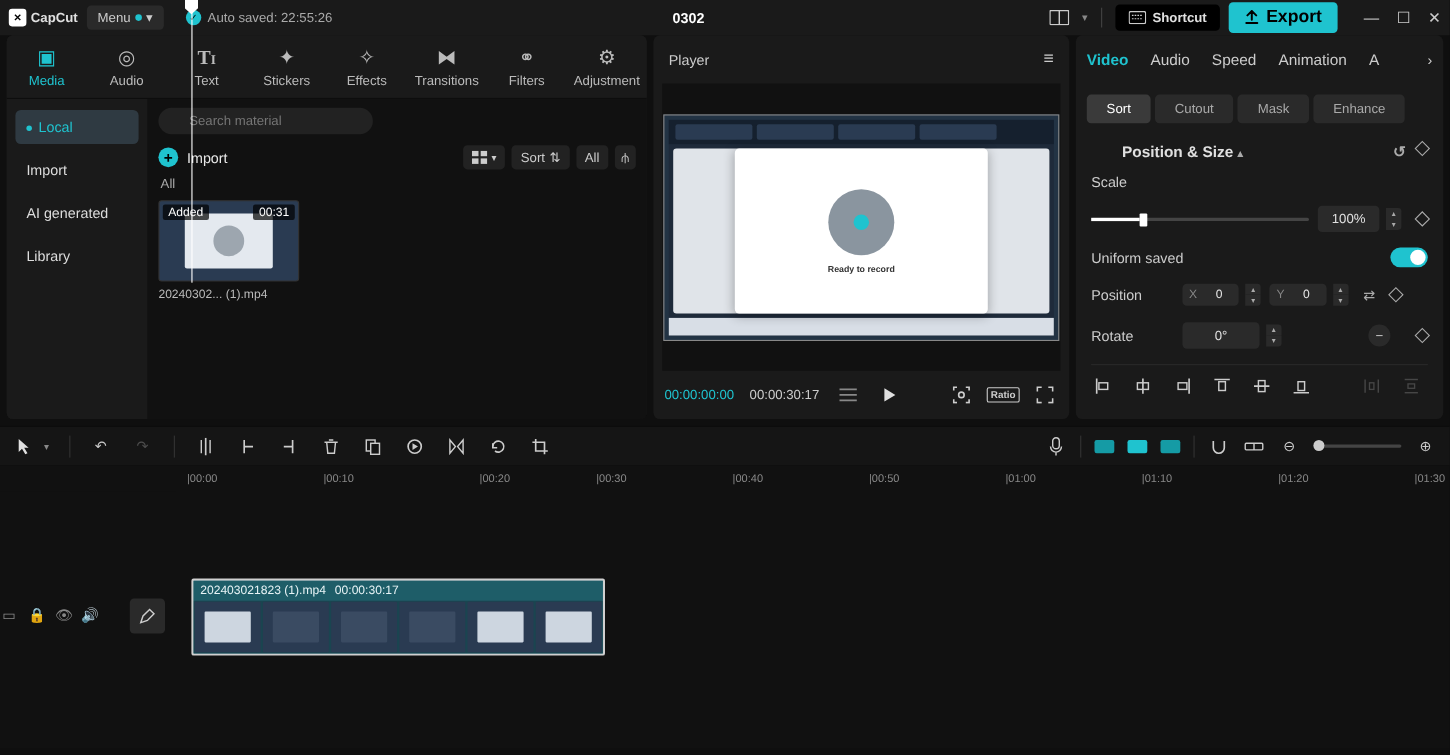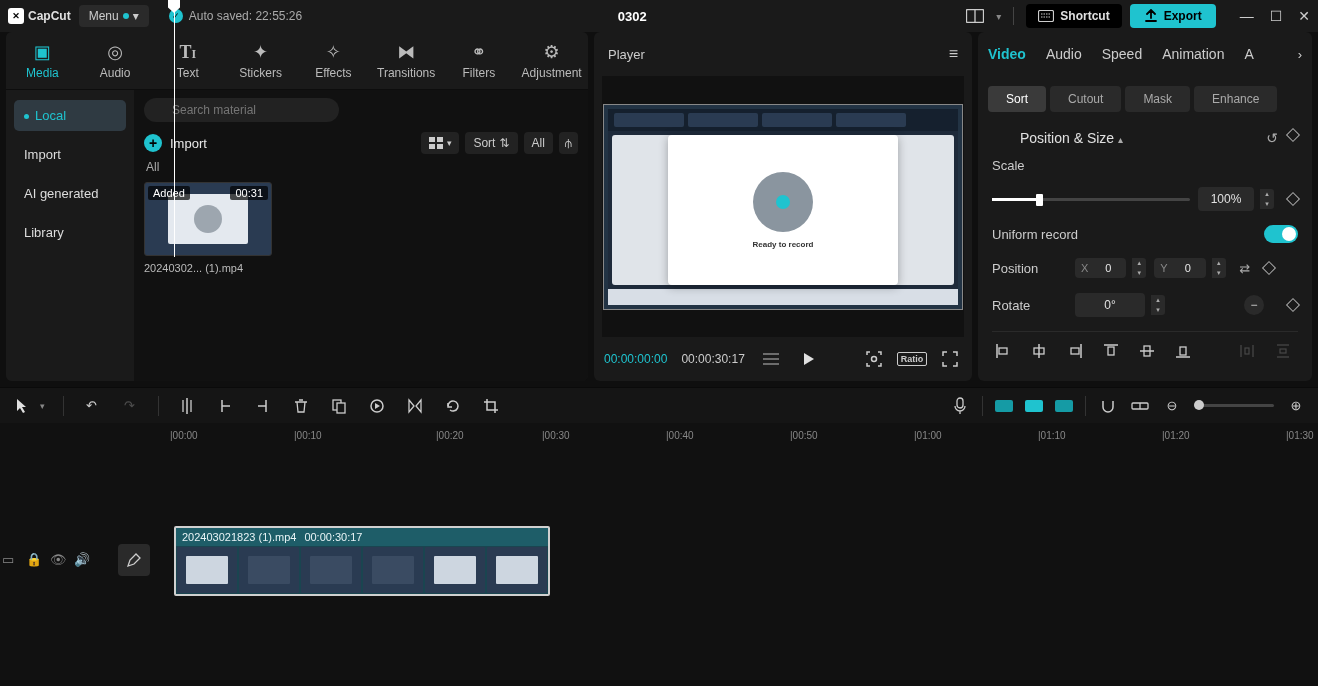--- a/index.html
+++ b/index.html
@@ -53,21 +53,21 @@
   align-items: center;
   gap: 6px;
   cursor: pointer;
 }
 .export-btn {
   background: #1fc3cf;
   border: none;
   color: #000;
   padding: 5px 14px;
   border-radius: 4px;
-  font-size: 12px;
+  font-size: 16px;
   font-weight: bold;
   display: flex;
   align-items: center;
   gap: 6px;
   cursor: pointer;
 }
 .win-controls { display: flex; gap: 16px; margin-left: 16px; color: #ccc; }
 .win-ctrl { cursor: pointer; font-size: 14px; }
 
 .top-panels {
@@ -286,21 +286,21 @@
   border-radius: 4px;
   font-size: 12px;
   cursor: pointer;
 }
 .subtab.active { background: #3a3a3a; color: #fff; }
 .insp-body { flex: 1; padding: 14px 14px; overflow-y: auto; }
 .insp-section-hdr {
   display: flex;
   align-items: flex-end;
   justify-content: space-between;
-  font-weight: normal;
+  font-weight: bold;
   font-size: 14px;
   margin-bottom: 12px;
   padding-left: 28px;
 }
 .insp-section-hdr .icons { display: flex; gap: 10px; color: #aaa; }
 .dmd { display: inline-block; width: 10px; height: 10px; transform: rotate(45deg); border: 1.5px solid #aaa; }
 .insp-row {
   display: flex;
   align-items: center;
   margin-bottom: 14px;
@@ -691,21 +691,21 @@
         </div>
         <div class="val-box">100%</div>
         <div class="stepper">
           <div class="step-up">▴</div>
           <div class="step-down">▾</div>
         </div>
         <span class="dmd" style="margin-left:6px"></span>
       </div>
 
       <div class="insp-row">
-        <div class="insp-label" style="width:auto;flex:1">Uniform record</div>
+        <div class="insp-label" style="width:auto;flex:1">Uniform saved</div>
         <div class="toggle"></div>
       </div>
 
       <div class="insp-row">
         <div class="insp-label">Position</div>
         <div class="xy-box">
           <span class="xy-label">X</span>
           <span class="xy-val">0</span>
         </div>
         <div class="stepper">

